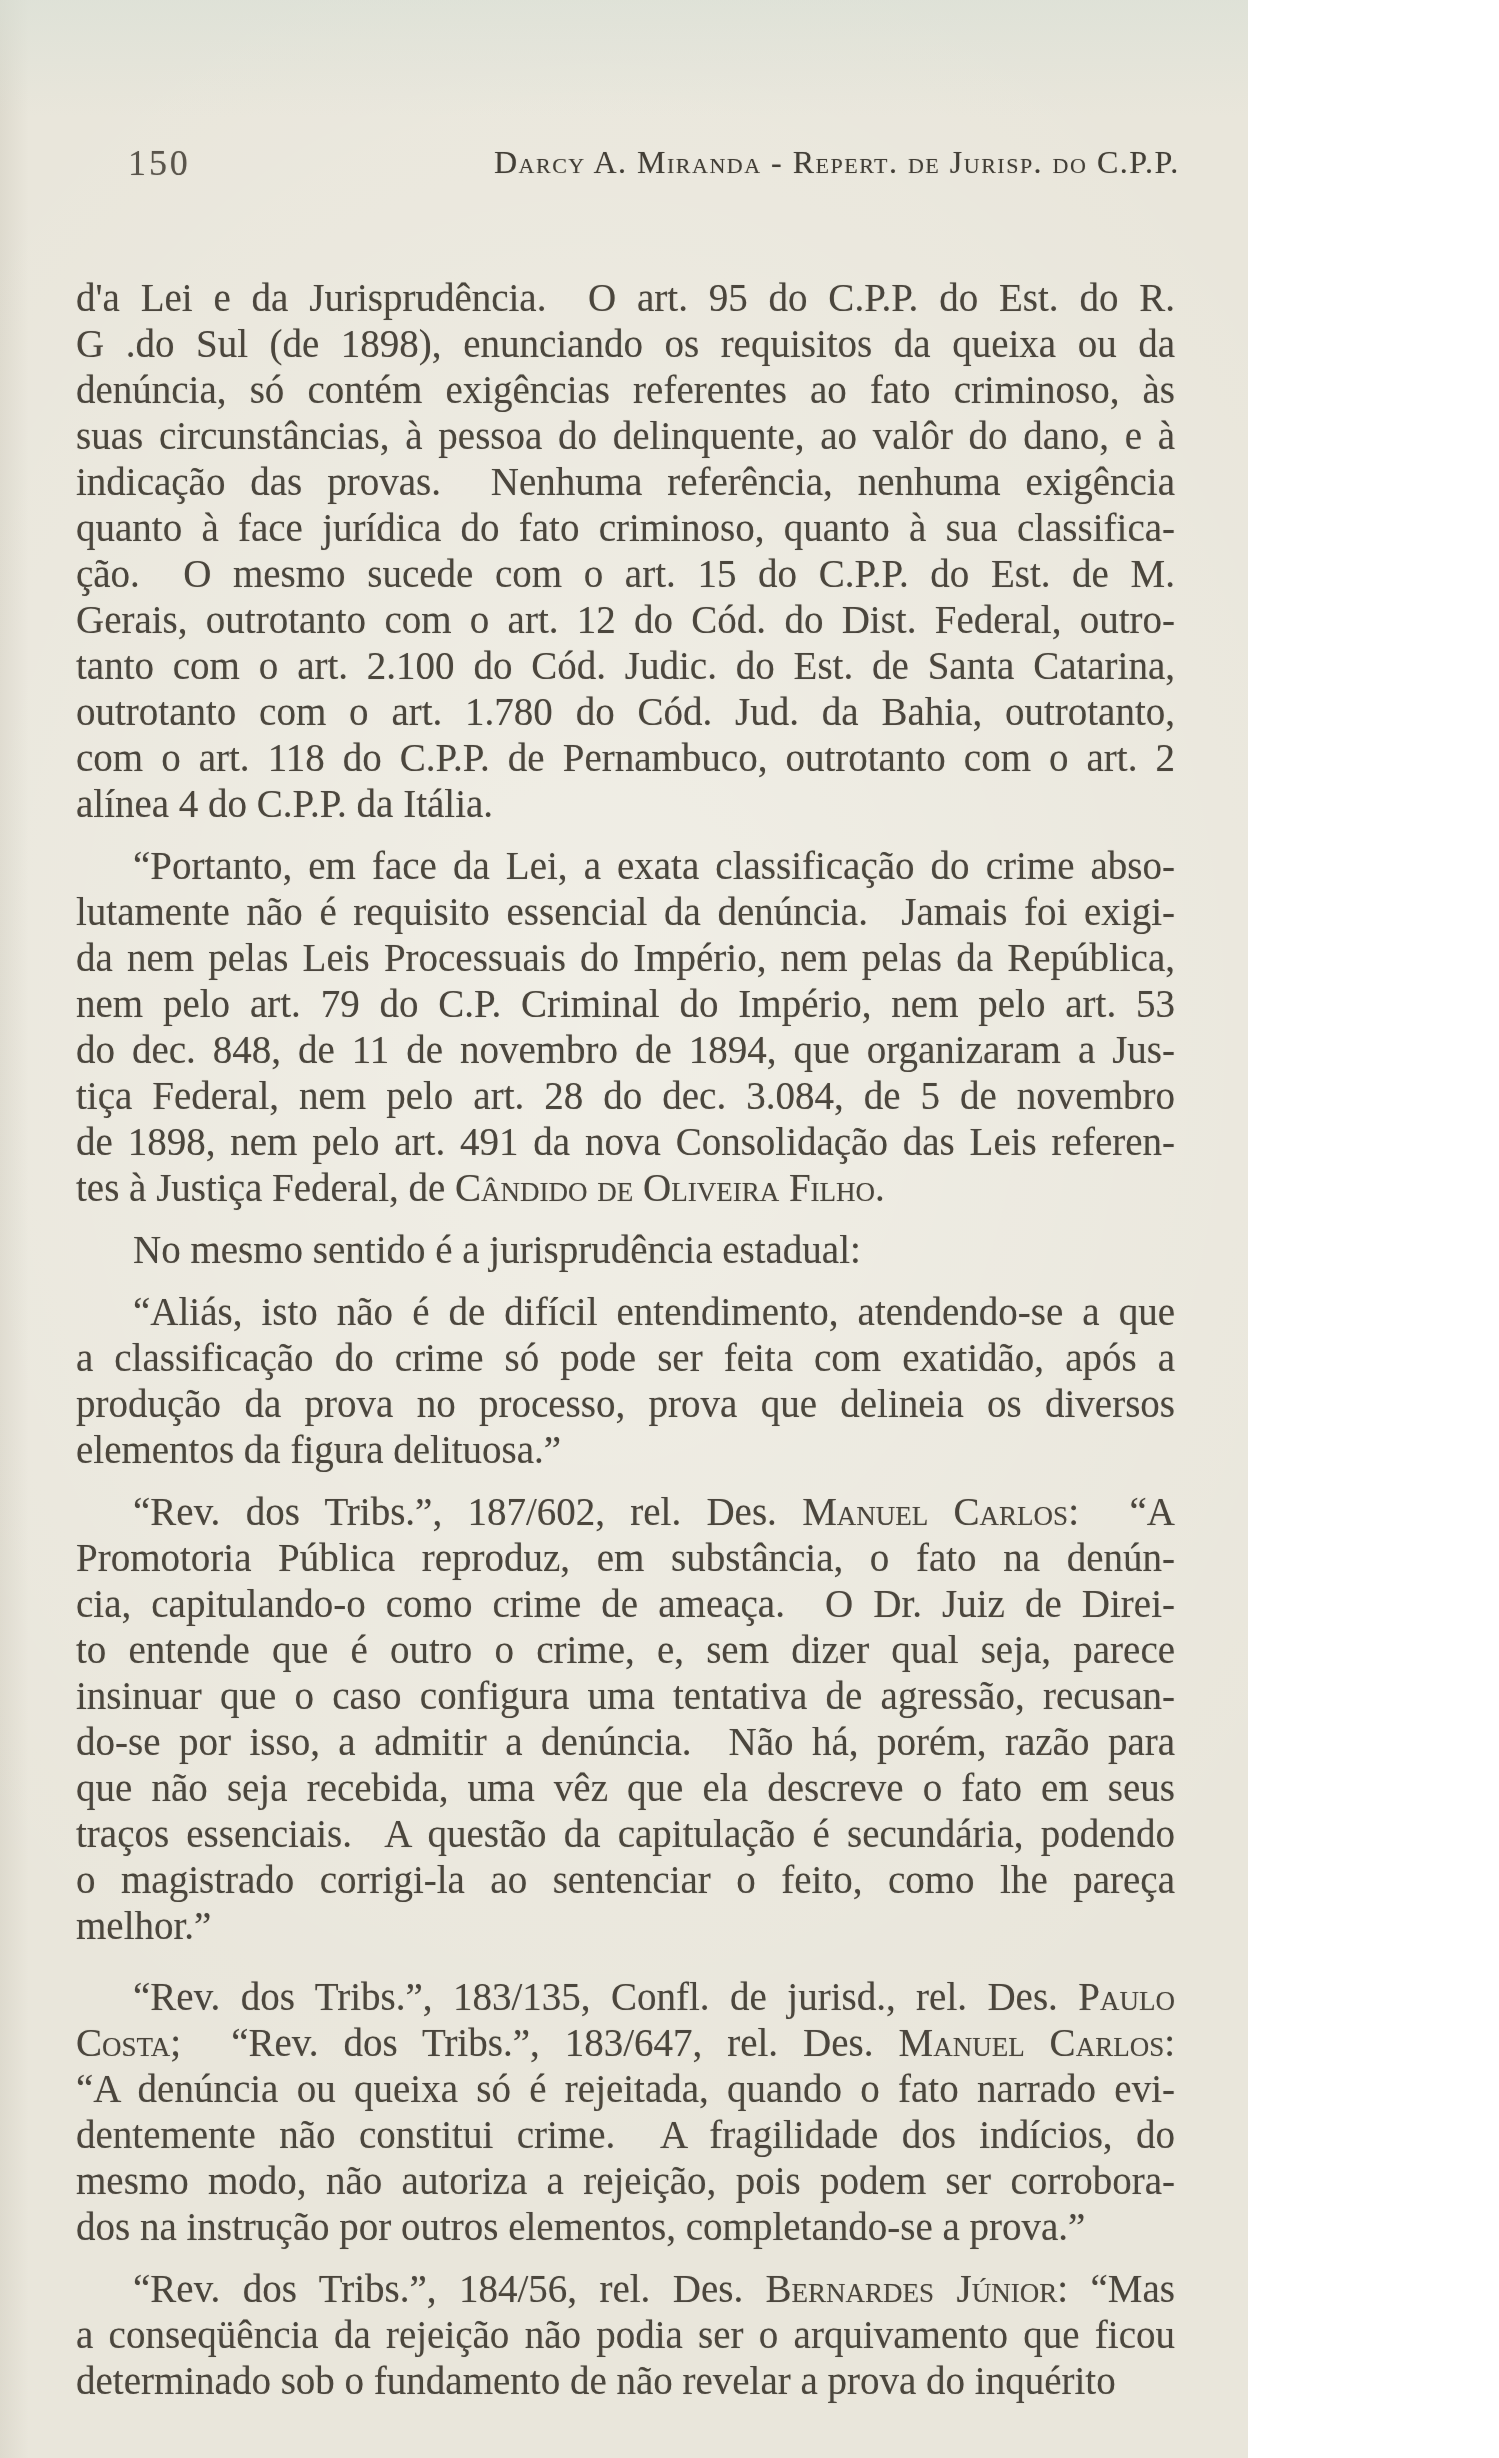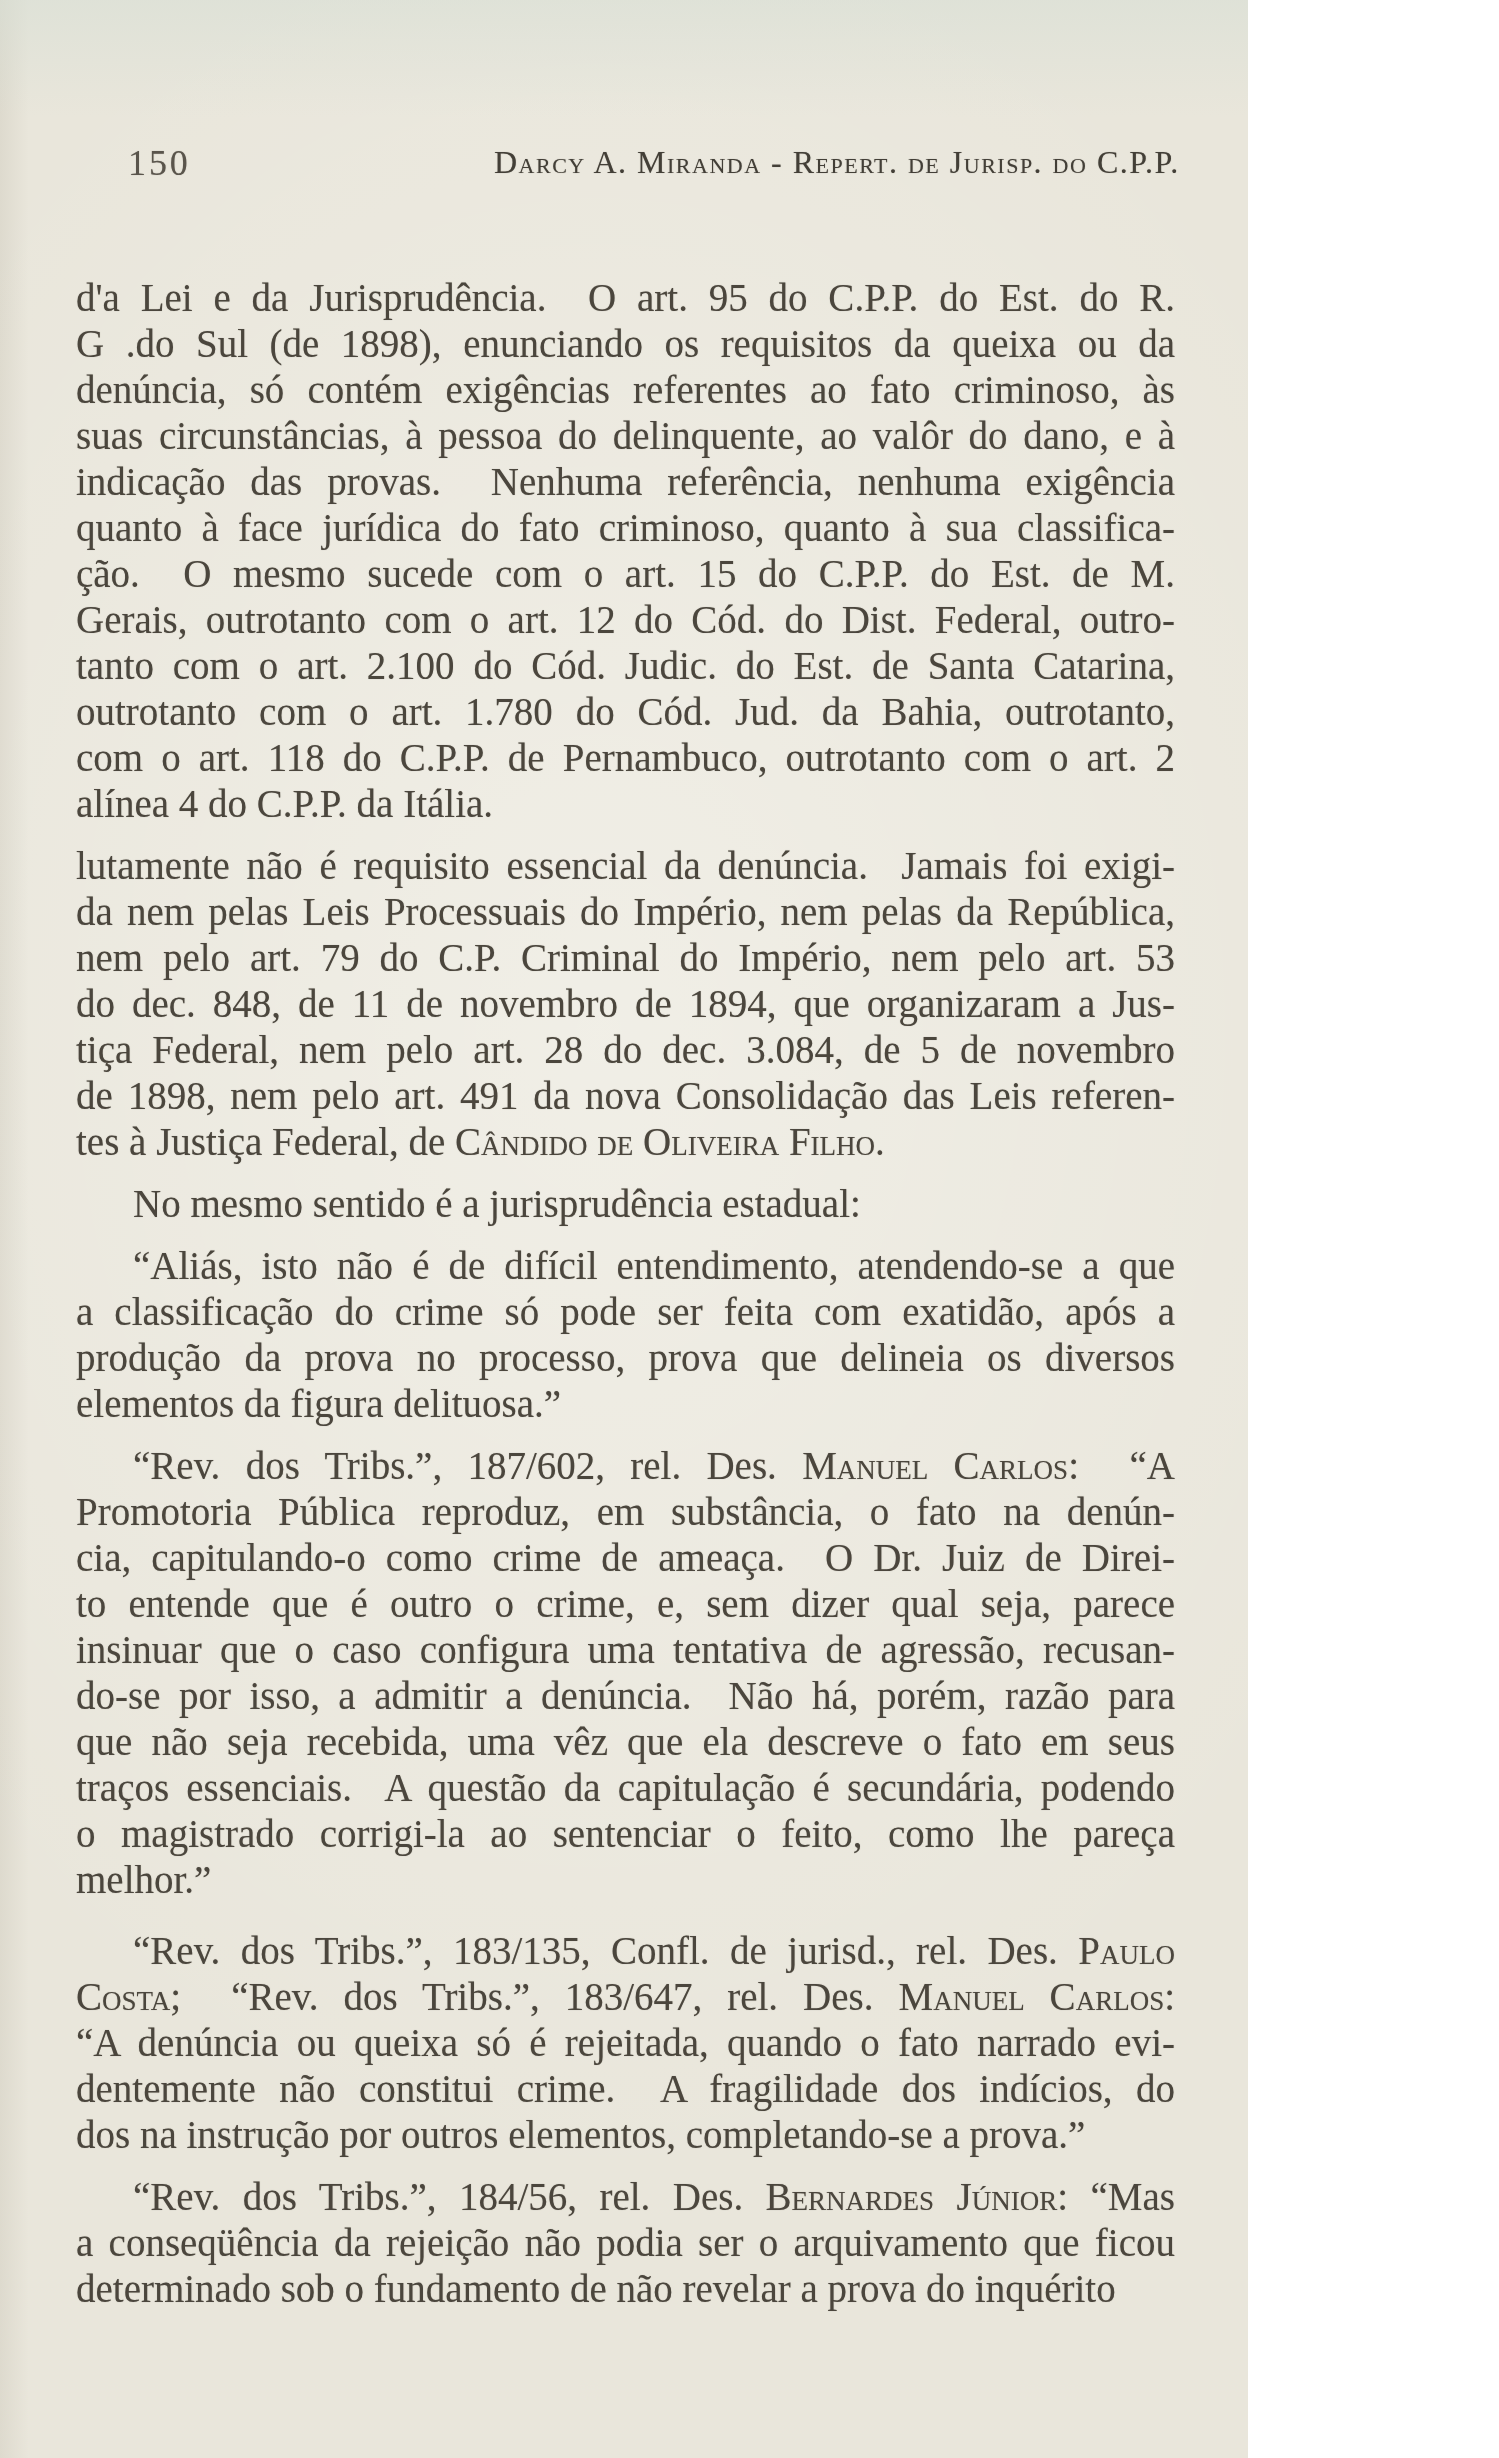--- a/index.html
+++ b/index.html
@@ -80,20 +80,21 @@
         <div class="line"><span>indicação das provas.  Nenhuma referência, nenhuma exigência</span></div>
         <div class="line"><span>quanto à face jurídica do fato criminoso, quanto à sua classifica-</span></div>
         <div class="line"><span>ção.  O mesmo sucede com o art. 15 do C.P.P. do Est. de M.</span></div>
         <div class="line"><span>Gerais, outrotanto com o art. 12 do Cód. do Dist. Federal, outro-</span></div>
         <div class="line"><span>tanto com o art. 2.100 do Cód. Judic. do Est. de Santa Catarina,</span></div>
         <div class="line"><span>outrotanto com o art. 1.780 do Cód. Jud. da Bahia, outrotanto,</span></div>
         <div class="line"><span>com o art. 118 do C.P.P. de Pernambuco, outrotanto com o art. 2</span></div>
         <div class="line last"><span>alínea 4 do C.P.P. da Itália.</span></div>
       </div>
       <div class="para">
+        <div class="line indent"><span>“Portanto, em face da Lei, a exata classificação do crime abso-</span></div>
         <div class="line"><span>lutamente não é requisito essencial da denúncia.  Jamais foi exigi-</span></div>
         <div class="line"><span>da nem pelas Leis Processuais do Império, nem pelas da República,</span></div>
         <div class="line"><span>nem pelo art. 79 do C.P. Criminal do Império, nem pelo art. 53</span></div>
         <div class="line"><span>do dec. 848, de 11 de novembro de 1894, que organizaram a Jus-</span></div>
         <div class="line"><span>tiça Federal, nem pelo art. 28 do dec. 3.084, de 5 de novembro</span></div>
         <div class="line"><span>de 1898, nem pelo art. 491 da nova Consolidação das Leis referen-</span></div>
         <div class="line last"><span>tes à Justiça Federal, de </span><span class="sc">Cândido de Oliveira Filho</span><span>.</span></div>
       </div>
       <div class="para">
         <div class="line last indent"><span>No mesmo sentido é a jurisprudência estadual:</span></div>
@@ -114,20 +115,21 @@
         <div class="line"><span>que não seja recebida, uma vêz que ela descreve o fato em seus</span></div>
         <div class="line"><span>traços essenciais.  A questão da capitulação é secundária, podendo</span></div>
         <div class="line"><span>o magistrado corrigi-la ao sentenciar o feito, como lhe pareça</span></div>
         <div class="line last"><span>melhor.”</span></div>
       </div>
       <div class="para gap">
         <div class="line indent"><span>“Rev. dos Tribs.”, 183/135, Confl. de jurisd., rel. Des. </span><span class="sc">Paulo</span></div>
         <div class="line"><span class="sc">Costa</span><span>;  “Rev. dos Tribs.”, 183/647, rel. Des. </span><span class="sc">Manuel Carlos</span><span>:</span></div>
         <div class="line"><span>“A denúncia ou queixa só é rejeitada, quando o fato narrado evi-</span></div>
         <div class="line"><span>dentemente não constitui crime.  A fragilidade dos indícios, do</span></div>
+        <div class="line"><span>mesmo modo, não autoriza a rejeição, pois podem ser corrobora-</span></div>
         <div class="line last"><span>dos na instrução por outros elementos, completando-se a prova.”</span></div>
       </div>
       <div class="para">
         <div class="line indent"><span>“Rev. dos Tribs.”, 184/56, rel. Des. </span><span class="sc">Bernardes Júnior</span><span>: “Mas</span></div>
         <div class="line"><span>a conseqüência da rejeição não podia ser o arquivamento que ficou</span></div>
         <div class="line last"><span>determinado sob o fundamento de não revelar a prova do inquérito</span></div>
       </div>
     </div>
 </div>
 

